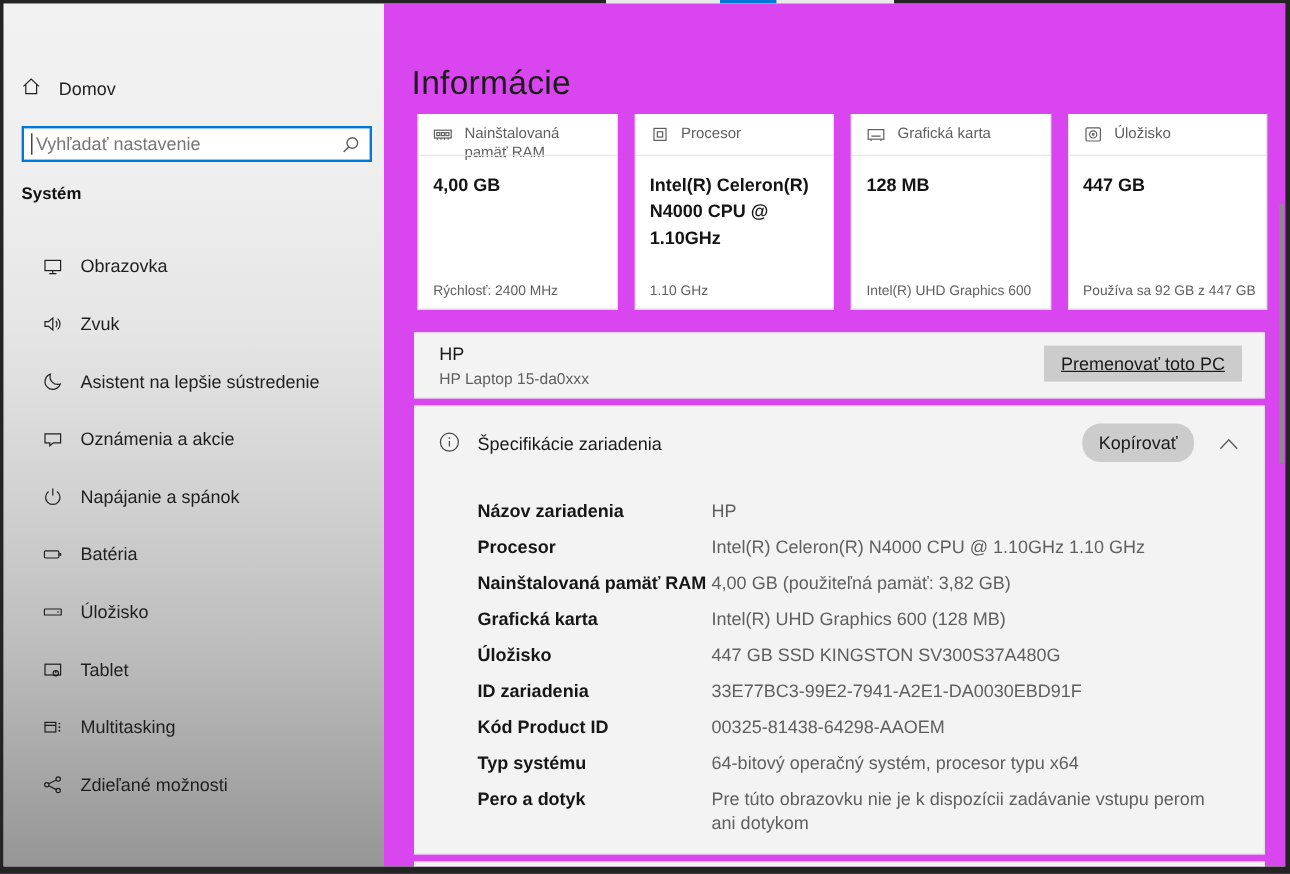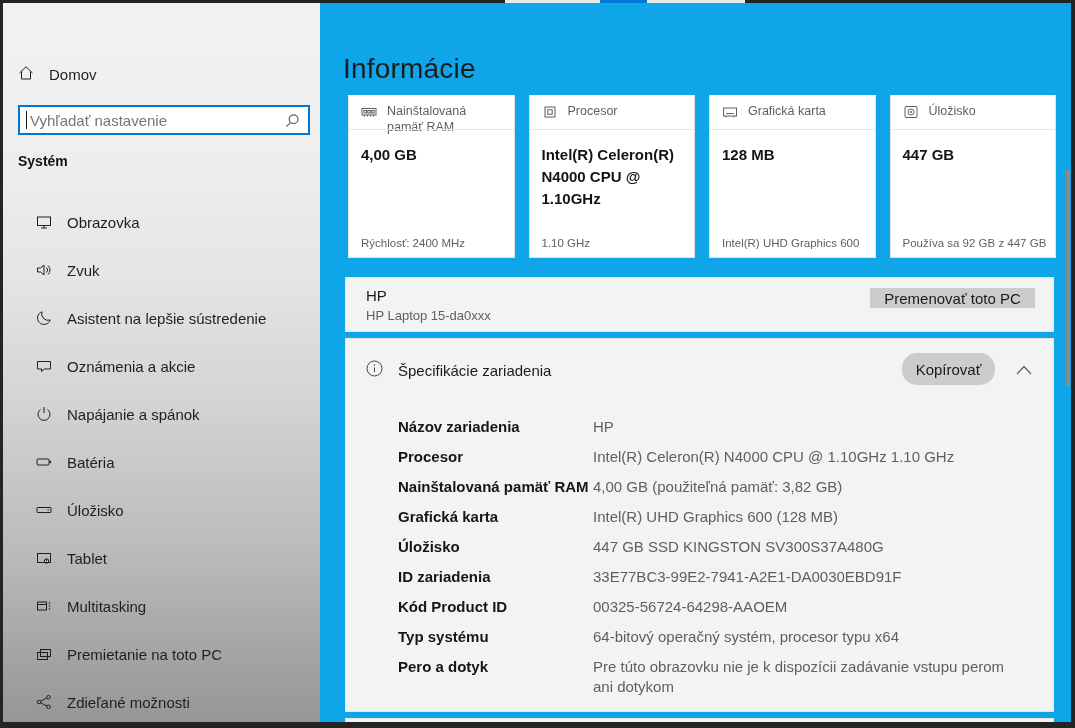--- a/index.html
+++ b/index.html
@@ -29,40 +29,40 @@
   .search-caret { width:1px; height:18px; background:#1a1a1a; margin-left:6px; }
   .search-input { flex:1; border:none; outline:none; background:transparent; font-family:"Liberation Sans",sans-serif; font-size:15px; color:#1f1f1f; padding:0 4px 0 3px; }
   .search-input::placeholder { color:#767676; opacity:1; }
   .search-glyph { margin-right:8px; display:flex; }
   .section-label { position:absolute; left:15px; top:150px; font-size:14px; font-weight:700; color:#111; }
   .nav-list { position:absolute; left:0; top:195px; right:0; list-style:none;margin-left:18px; }
   .nav-item { height:48px; display:flex; align-items:center; gap:15px; padding-left:15px; font-size:15px; color:#1f1f1f; cursor:default; }
   .nav-item .ico { width:16px; height:16px; flex:0 0 16px; display:flex; }
 
   
-  .main { position:absolute; left:317px; top:0; right:0; bottom:0; background:#0ea5e9;padding-left:29px; }
+  .main { position:absolute; left:317px; top:0; right:0; bottom:0; background:#d946ef;padding-left:29px; }
   .page-title { position:absolute; left:23px; top:50px; font-size:28px; font-weight:300; color:#1c1c1c; letter-spacing:0.2px; }
 
   
   .cards { position:absolute; left:28px; top:92px; width:708px; height:163px; display:flex; gap:14px; }
   .card { position:relative; flex:1; background:#fff; border:1px solid #e2e2e2; border-top:none; }
   .card-header { display:flex; gap:10px; padding:8px 10px 0 12px; }
   .card-header .ico { width:16px; height:16px; flex:0 0 16px; margin-top:1px; }
   .card-label { font-size:12.5px; line-height:16px; color:#5f5f5f; }
   .card-divider { position:absolute; left:0; right:0; top:34px; height:1px; background:#e7e7e7; }
   .card-value { position:absolute; left:12px; right:8px; top:49px; font-size:15px; font-weight:700; line-height:22px; color:#141414; }
   .card-footer { position:absolute; left:12px; bottom:8px; font-size:11.5px; color:#5f5f5f; white-space:nowrap; }
 
   
   .panel { position:absolute; background:#f3f3f3; border:1px solid #e6e6e6; }
   .hp-panel { left:25px; top:274px; width:709px; height:55px; }
   .hp-name { position:absolute; left:20px; top:9px; font-size:15px; color:#1a1a1a; }
   .hp-model { position:absolute; left:20px; top:30px; font-size:13px; color:#5f5f5f; }
   .gray-btn { position:absolute; background:#cccccc; border:none; font-family:"Liberation Sans",sans-serif; font-size:15px; color:#1a1a1a; display:flex; align-items:center; justify-content:center; cursor:default; }
-  .rename-btn { right:18px; top:10px; width:165px; height:20px; }
+  .rename-btn { right:18px; top:10px; width:165px; height:30px;text-decoration:underline; }
 
   .specs-panel { left:25px; top:335px; width:709px; height:374px; }
   .info-ico { position:absolute; left:20px; top:21px; }
   .specs-title { position:absolute; left:52px; top:23px; font-size:15px; color:#1a1a1a; }
   .copy-btn { right:58px; top:14px; width:93px; height:32px;border-radius:15px; }
   .chevron-btn { position:absolute; right:18px; top:20px; width:22px; height:22px; background:transparent; border:none; display:flex; align-items:center; justify-content:center; cursor:default; }
   .specs-rows { position:absolute; left:52px; top:78px; right:22px; }
   .spec-row { display:flex; margin-bottom:10px; line-height:20px; }
   .spec-label { width:195px; flex:0 0 195px; font-size:15px; font-weight:600; color:#161616; }
   .spec-value { font-size:15px; color:#5f5f5f; max-width:412px; }
@@ -209,29 +209,20 @@
                 <circle cx="13.5" cy="5" r="0.8" fill="#1f1f1f" stroke="none"></circle>
                 <circle cx="13.5" cy="8" r="0.8" fill="#1f1f1f" stroke="none"></circle>
                 <circle cx="13.5" cy="11" r="0.8" fill="#1f1f1f" stroke="none"></circle>
               </svg>
             </span>
           <span>Multitasking</span>
         </li>
         <li class="nav-item">
           <span class="ico">
               <svg width="16" height="16" viewBox="0 0 16 16" fill="none" stroke="#1f1f1f" stroke-width="1">
-                <rect x="4.5" y="3.5" width="10" height="7"></rect>
-                <rect x="1.5" y="6.5" width="10" height="7" fill="#fff0"></rect>
-              </svg>
-            </span>
-          <span>Premietanie na toto PC</span>
-        </li>
-        <li class="nav-item">
-          <span class="ico">
-              <svg width="16" height="16" viewBox="0 0 16 16" fill="none" stroke="#1f1f1f" stroke-width="1">
                 <circle cx="3" cy="8" r="1.8"></circle>
                 <circle cx="12.5" cy="3.2" r="1.8"></circle>
                 <circle cx="12.5" cy="12.8" r="1.8"></circle>
                 <line x1="4.6" y1="7.2" x2="10.9" y2="4"></line>
                 <line x1="4.6" y1="8.8" x2="10.9" y2="12"></line>
               </svg>
             </span>
           <span>Zdieľané možnosti</span>
         </li>
       </ul>
@@ -347,21 +338,21 @@
           <div class="spec-row">
             <span class="spec-label">Úložisko</span>
             <span class="spec-value">447 GB SSD KINGSTON SV300S37A480G</span>
           </div>
           <div class="spec-row">
             <span class="spec-label">ID zariadenia</span>
             <span class="spec-value">33E77BC3-99E2-7941-A2E1-DA0030EBD91F</span>
           </div>
           <div class="spec-row">
             <span class="spec-label">Kód Product ID</span>
-            <span class="spec-value">00325-56724-64298-AAOEM</span>
+            <span class="spec-value">00325-81438-64298-AAOEM</span>
           </div>
           <div class="spec-row">
             <span class="spec-label">Typ systému</span>
             <span class="spec-value">64-bitový operačný systém, procesor typu x64</span>
           </div>
           <div class="spec-row">
             <span class="spec-label">Pero a dotyk</span>
             <span class="spec-value">Pre túto obrazovku nie je k dispozícii zadávanie vstupu perom ani dotykom</span>
           </div>
         </div>

